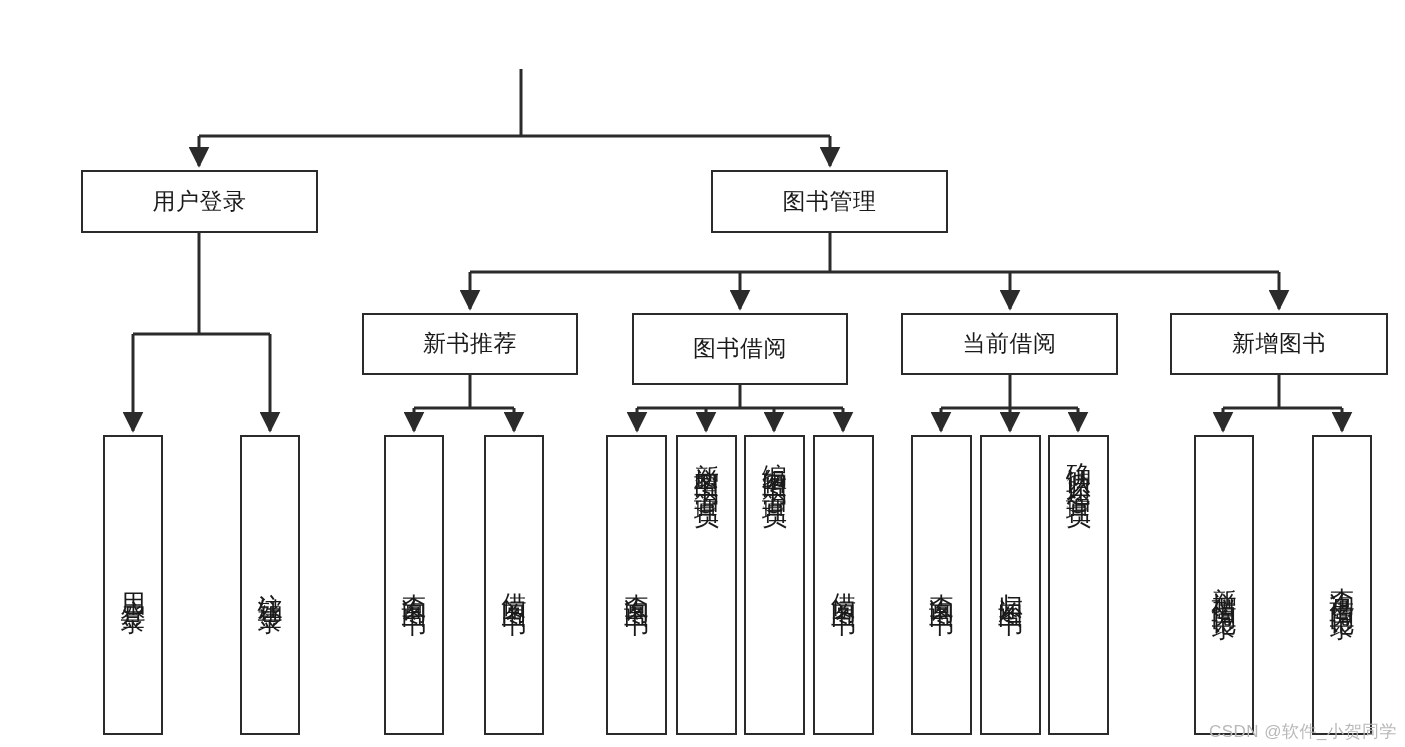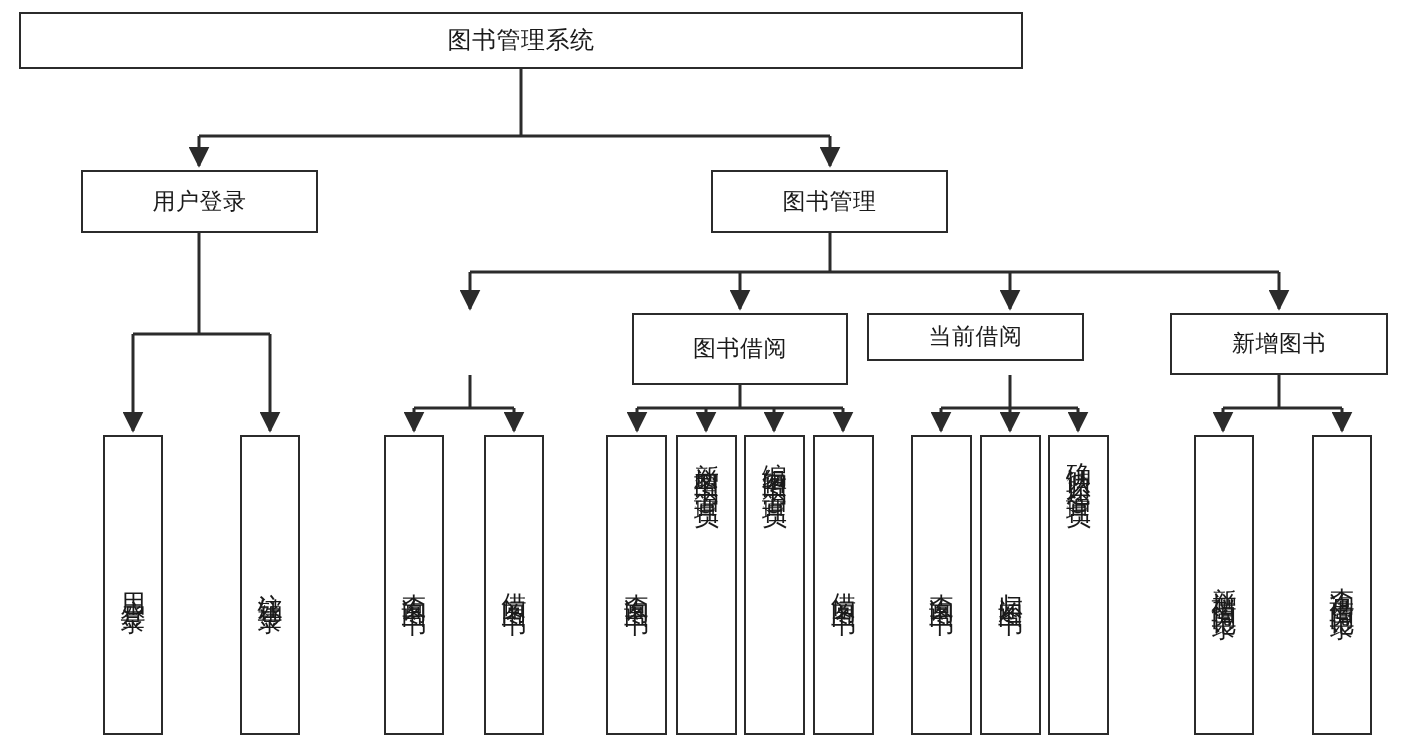--- a/index.html
+++ b/index.html
@@ -131,35 +131,35 @@
       <path d="M 1010 408 L 1010 431" marker-end="url(#arrow)"></path>
       <path d="M 1078 408 L 1078 431" marker-end="url(#arrow)"></path>
 
       <path d="M 1279 375 L 1279 408"></path>
       <path d="M 1223 408 L 1342 408"></path>
       <path d="M 1223 408 L 1223 431" marker-end="url(#arrow)"></path>
       <path d="M 1342 408 L 1342 431" marker-end="url(#arrow)"></path>
     </g>
   </svg>
 
-  <div class="node horiz root" style="left:19px; top:12px; width:1004px; height:57px;">
-    <span class="node-label">图书管理系统</span>
-  </div>
 
   <div class="node horiz" style="left:81px; top:170px; width:237px; height:63px;">
     <span class="node-label">用户登录</span>
   </div>
   <div class="node horiz" style="left:711px; top:170px; width:237px; height:63px;">
     <span class="node-label">图书管理</span>
   </div>
 
+  <div class="node horiz" style="left:362px; top:313px; width:216px; height:62px;">
+    <span class="node-label">新书推荐</span>
+  </div>
   <div class="node horiz" style="left:632px; top:313px; width:216px; height:72px;">
     <span class="node-label">图书借阅</span>
   </div>
-  <div class="node horiz" style="left:867px; top:313px; width:217px; height:48px;">
+  <div class="node horiz" style="left:901px; top:313px; width:217px; height:62px;">
     <span class="node-label">当前借阅</span>
   </div>
   <div class="node horiz" style="left:1170px; top:313px; width:218px; height:62px;">
     <span class="node-label">新增图书</span>
   </div>
 
   <div class="node vert anchor-center" style="left:103px; top:435px; width:60px; height:300px;">
     <span class="node-label">用户登录</span>
   </div>
   <div class="node vert anchor-center" style="left:240px; top:435px; width:60px; height:300px;">
@@ -196,14 +196,15 @@
     <span class="node-label">确认归还（管理员）</span>
   </div>
 
   <div class="node vert anchor-center" style="left:1194px; top:435px; width:60px; height:300px;">
     <span class="node-label">新增借阅记录</span>
   </div>
   <div class="node vert anchor-center" style="left:1312px; top:435px; width:60px; height:300px;">
     <span class="node-label">查询借阅记录</span>
   </div>
 
+  <div id="watermark">CSDN @软件_小贺同学</div>
 
 </div>
 
 </body></html>

